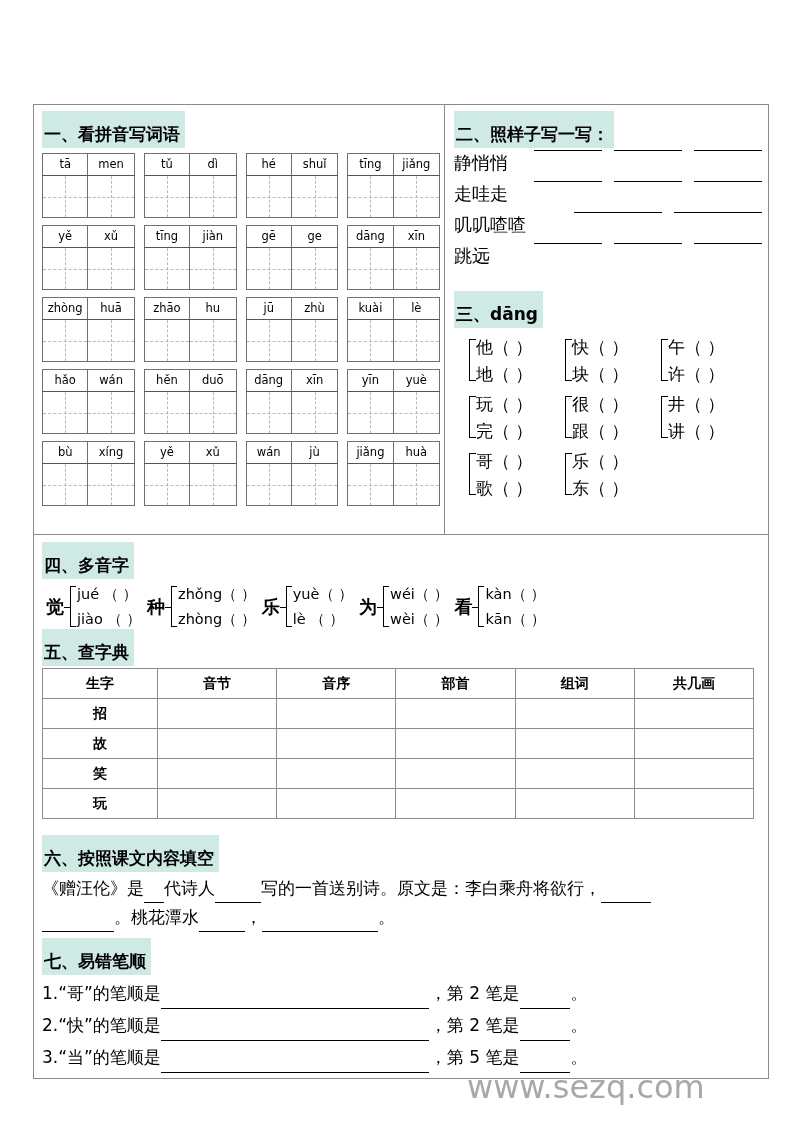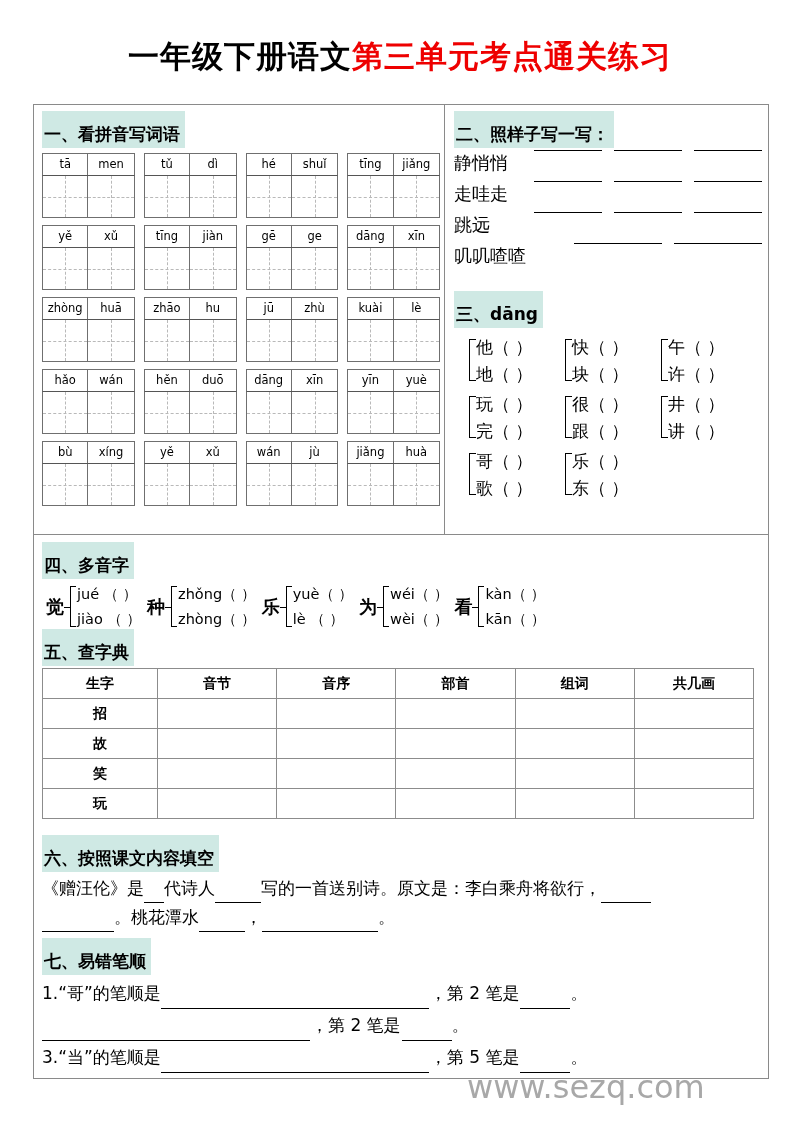--- a/index.html
+++ b/index.html
@@ -193,23 +193,20 @@
     font-family: "DejaVu Sans", "Liberation Sans", sans-serif;
     font-size: 32px; color: #a8a8a8; letter-spacing: 0px;
     white-space: nowrap;
   }
 </style>
 </head>
 <body>
 
 <div class="page">
 
-  <div class="title">
-    <span class="blk">一年级下册语文</span><span class="red">第三单元考点通关练习</span>
-  </div>
 
   <div class="frame">
     <div class="vdiv"></div>
     <div class="hdiv"></div>
 
     <div class="s1">
       <div class="sec-h">一、看拼音写词语</div>
       <div class="s1-grid" id="s1grid">
           <div class="pyrow">
             <div class="pycell">
@@ -436,31 +433,31 @@
             </span>
           </div>
           <div class="s2-line three">
             <span class="s2-ex">走哇走</span>
             <span class="s2-blanks">
               <span class="blk-u"></span>
               <span class="blk-u"></span>
               <span class="blk-u"></span>
             </span>
           </div>
+          <div class="s2-line two">
+            <span class="s2-ex">叽叽喳喳</span>
+            <span class="s2-blanks">
+              <span class="blk-u"></span>
+              <span class="blk-u"></span>
+            </span>
+          </div>
           <div class="s2-line three">
             <span class="s2-ex">跳远</span>
             <span class="s2-blanks">
               <span class="blk-u"></span>
-              <span class="blk-u"></span>
-              <span class="blk-u"></span>
-            </span>
-          </div>
-          <div class="s2-line two">
-            <span class="s2-ex">叽叽喳喳</span>
-            <span class="s2-blanks">
               <span class="blk-u"></span>
               <span class="blk-u"></span>
             </span>
           </div>
         </div>
     </div>
 
     <div class="s3">
       <div class="sec-h">三、dāng</div>
       <div class="s3-body" id="s3body">
@@ -633,20 +630,21 @@
       <div class="sec-h">七、易错笔顺</div>
       <div class="s7-body" id="s7body">
           <div class="s7-item">
             <span class="lbl">1.“哥”的笔顺是</span>
             <span class="long"></span>
             <span class="sep">，第 2 笔是</span>
             <span class="short"></span>
             <span>。</span>
           </div>
           <div class="s7-item">
+            <span class="lbl">2.“快”的笔顺是</span>
             <span class="long"></span>
             <span class="sep">，第 2 笔是</span>
             <span class="short"></span>
             <span>。</span>
           </div>
           <div class="s7-item">
             <span class="lbl">3.“当”的笔顺是</span>
             <span class="long"></span>
             <span class="sep">，第 5 笔是</span>
             <span class="short"></span>

